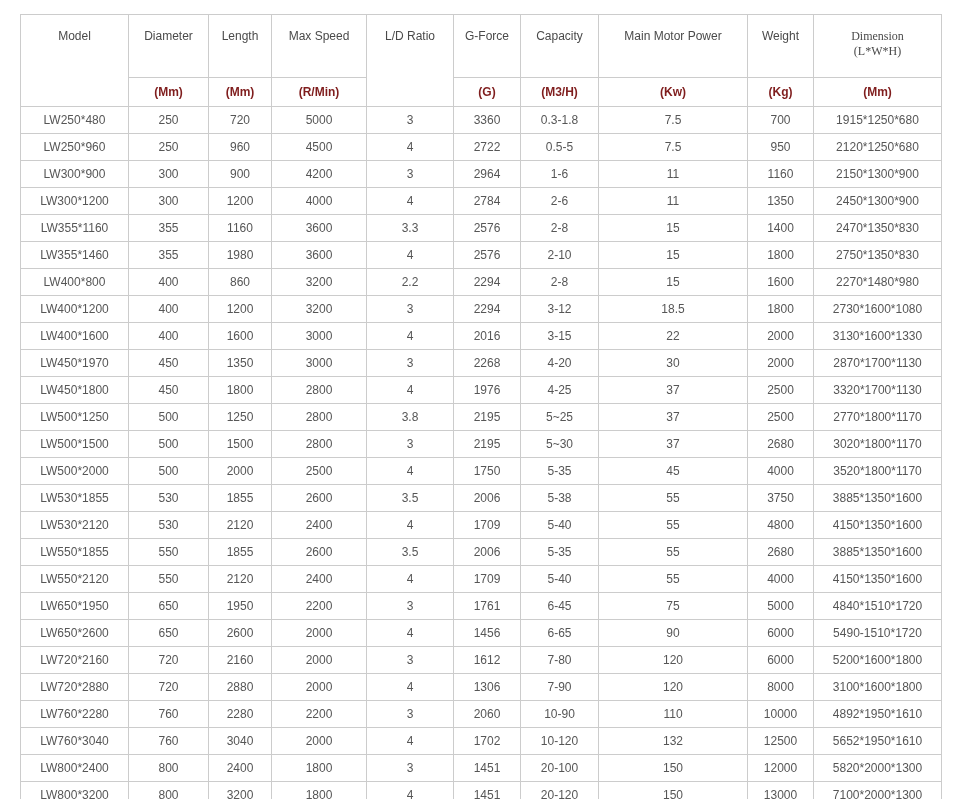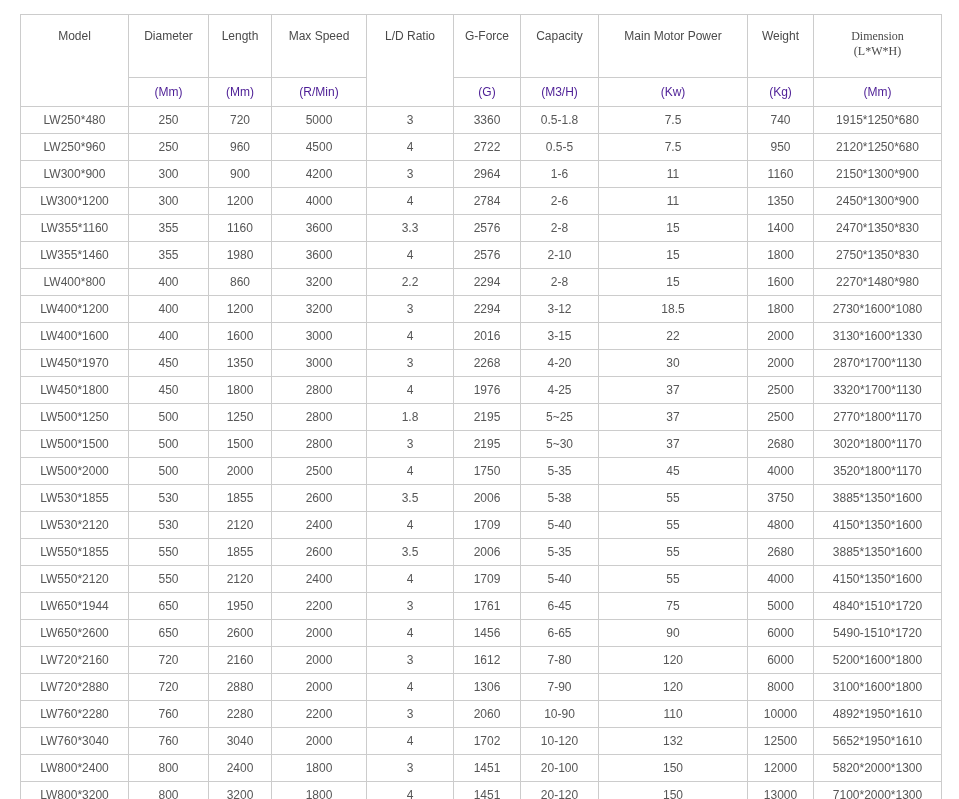--- a/index.html
+++ b/index.html
@@ -36,22 +36,22 @@
     height: 48px;
     font-weight: 400;
     color: #4a4a4a;
     vertical-align: top;
     padding-top: 14px;
     line-height: 15px;
   }
   
   tr.hdr-units th {
     height: 28px;
-    font-weight: 400;
-    color: #4c1d95;
+    font-weight: 700;
+    color: #7f1d1d;
     vertical-align: middle;
     margin-left: 12px;
   }
   
   th.span-rows {
     vertical-align: top;
     padding-top: 14px;
   }
   th .hdr-line { display: block; font-family: Liberation Serif, serif; }
   tbody td {
@@ -104,23 +104,23 @@
       </tr>
     </thead>
     <tbody>
         <tr>
           <td>LW250*480</td>
           <td>250</td>
           <td>720</td>
           <td>5000</td>
           <td>3</td>
           <td>3360</td>
-          <td>0.5-1.8</td>
+          <td>0.3-1.8</td>
           <td>7.5</td>
-          <td>740</td>
+          <td>700</td>
           <td>1915*1250*680</td>
         </tr>
         <tr>
           <td>LW250*960</td>
           <td>250</td>
           <td>960</td>
           <td>4500</td>
           <td>4</td>
           <td>2722</td>
           <td>0.5-5</td>
@@ -234,21 +234,21 @@
           <td>4-25</td>
           <td>37</td>
           <td>2500</td>
           <td>3320*1700*1130</td>
         </tr>
         <tr>
           <td>LW500*1250</td>
           <td>500</td>
           <td>1250</td>
           <td>2800</td>
-          <td>1.8</td>
+          <td>3.8</td>
           <td>2195</td>
           <td>5~25</td>
           <td>37</td>
           <td>2500</td>
           <td>2770*1800*1170</td>
         </tr>
         <tr>
           <td>LW500*1500</td>
           <td>500</td>
           <td>1500</td>
@@ -314,21 +314,21 @@
           <td>2120</td>
           <td>2400</td>
           <td>4</td>
           <td>1709</td>
           <td>5-40</td>
           <td>55</td>
           <td>4000</td>
           <td>4150*1350*1600</td>
         </tr>
         <tr>
-          <td>LW650*1944</td>
+          <td>LW650*1950</td>
           <td>650</td>
           <td>1950</td>
           <td>2200</td>
           <td>3</td>
           <td>1761</td>
           <td>6-45</td>
           <td>75</td>
           <td>5000</td>
           <td>4840*1510*1720</td>
         </tr>

